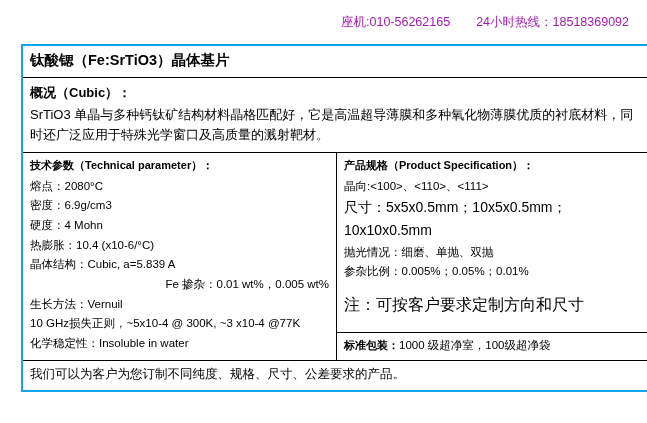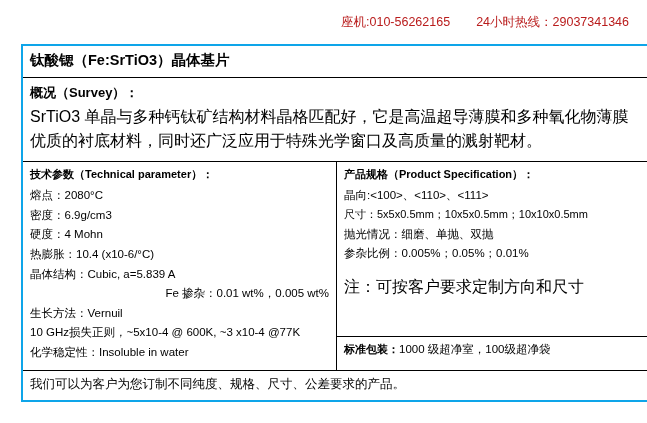--- a/index.html
+++ b/index.html
@@ -22,21 +22,21 @@
   }
 
   
   .contact-bar {
     height: 44px;
     display: flex;
     align-items: center;
     justify-content: flex-end;
     padding-right: 18px;
     font-size: 12.5px;
-    color: #b91c1c;
+    color: #a21caf;
     gap: 26px;
   }
   .contact-bar span {
     white-space: nowrap;
   }
 
   
   .doc {
     margin: 0 21px;
     border: 2px solid #0ea5e9;
@@ -61,38 +61,38 @@
     line-height: 1.5;
   }
   .survey-head {
     font-weight: bold;
     font-size: 13px;
     display: block;
     margin-bottom: 2px;
   }
   .survey-body {
     display: block;
-    font-size: 16px;
+    font-size: 13px;
     line-height: 1.55;
   }
   .col-head {
     font-weight: bold;
     font-size: 11px;
     display: block;
     margin-bottom: 4px;
   }
   .spec-list {
     font-size: 11.5px;
     line-height: 1.62;
   }
   .spec-list div {
     margin-bottom: 1px;
   }
   .small-sub {
-    font-size: 11px;
+    font-size: 14px;
   }
   .tech-cell {
     width: 44%;
   }
   .prod-cell {
     width: 56%;
   }
   .pack-cell {
     font-size: 11.5px;
   }
@@ -111,46 +111,46 @@
     text-align: right;
   }
 </style>
 </head>
 <body>
 
 <div class="page">
 
   <div class="contact-bar">
     <span>座机:010-56262165</span>
-    <span>24小时热线：29037341346</span>
+    <span>24小时热线：18518369092</span>
   </div>
 
   <table class="doc">
     <tbody>
         <tr>
       <td class="title-cell" colspan="2">钛酸锶（Fe:SrTiO3）晶体基片</td>
     </tr>
     <tr>
       <td class="survey-cell" colspan="2">
-        <span class="survey-head">概况（Survey）：</span>
+        <span class="survey-head">概况（Cubic）：</span>
         <span class="survey-body">SrTiO3  单晶与多种钙钛矿结构材料晶格匹配好，它是高温超导薄膜和多种氧化物薄膜优质的衬底材料，同时还广泛应用于特殊光学窗口及高质量的溅射靶材。</span>
       </td>
     </tr>
     <tr>
       <td class="tech-cell" rowspan="2">
         <span class="col-head">技术参数（Technical parameter）：</span>
         <div class="spec-list">
           <div>熔点：2080°C</div>
           <div>密度：6.9g/cm3</div>
           <div>硬度：4 Mohn</div>
           <div>热膨胀：10.4 (x10-6/°C)</div>
           <div>晶体结构：Cubic, a=5.839 A</div>
           <div class="indent-line">Fe 掺杂：0.01 wt%，0.005 wt%</div>
           <div>生长方法：Vernuil</div>
-          <div>10 GHz损失正则，~5x10-4 @ 600K, ~3 x10-4 @77K</div>
+          <div>10 GHz损失正则，~5x10-4 @ 300K, ~3 x10-4 @77K</div>
           <div>化学稳定性：Insoluble in water</div>
         </div>
       </td>
       <td class="prod-cell">
         <span class="col-head">产品规格（Product Specification）：</span>
         <div class="spec-list">
           <div>晶向:&lt;100&gt;、&lt;110&gt;、&lt;111&gt;</div>
           <div class="small-sub">尺寸：5x5x0.5mm；10x5x0.5mm；10x10x0.5mm</div>
           <div>抛光情况：细磨、单抛、双抛</div>
           <div>参杂比例：0.005%；0.05%；0.01%</div>

